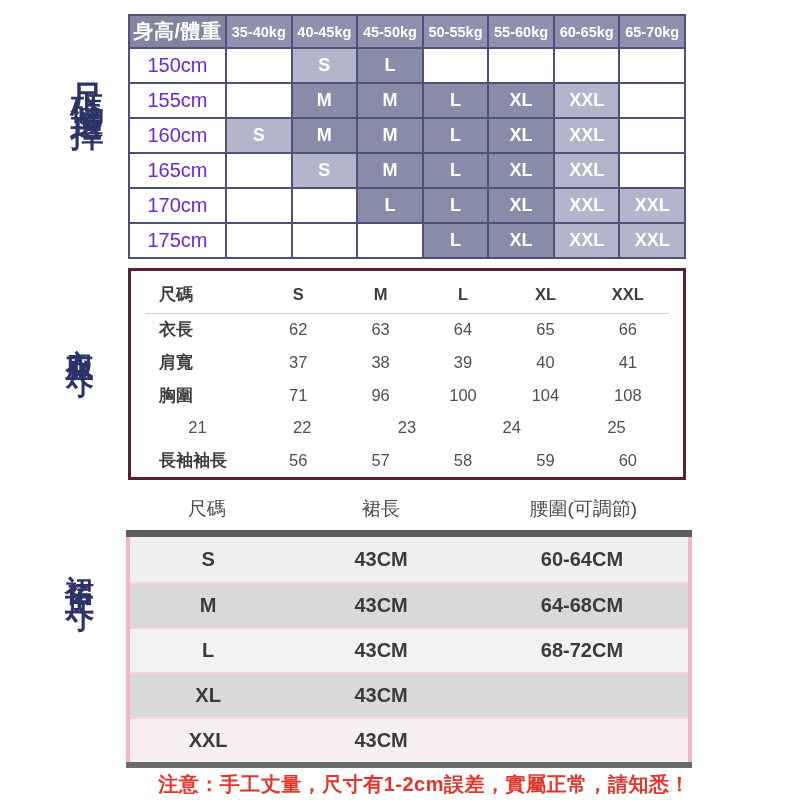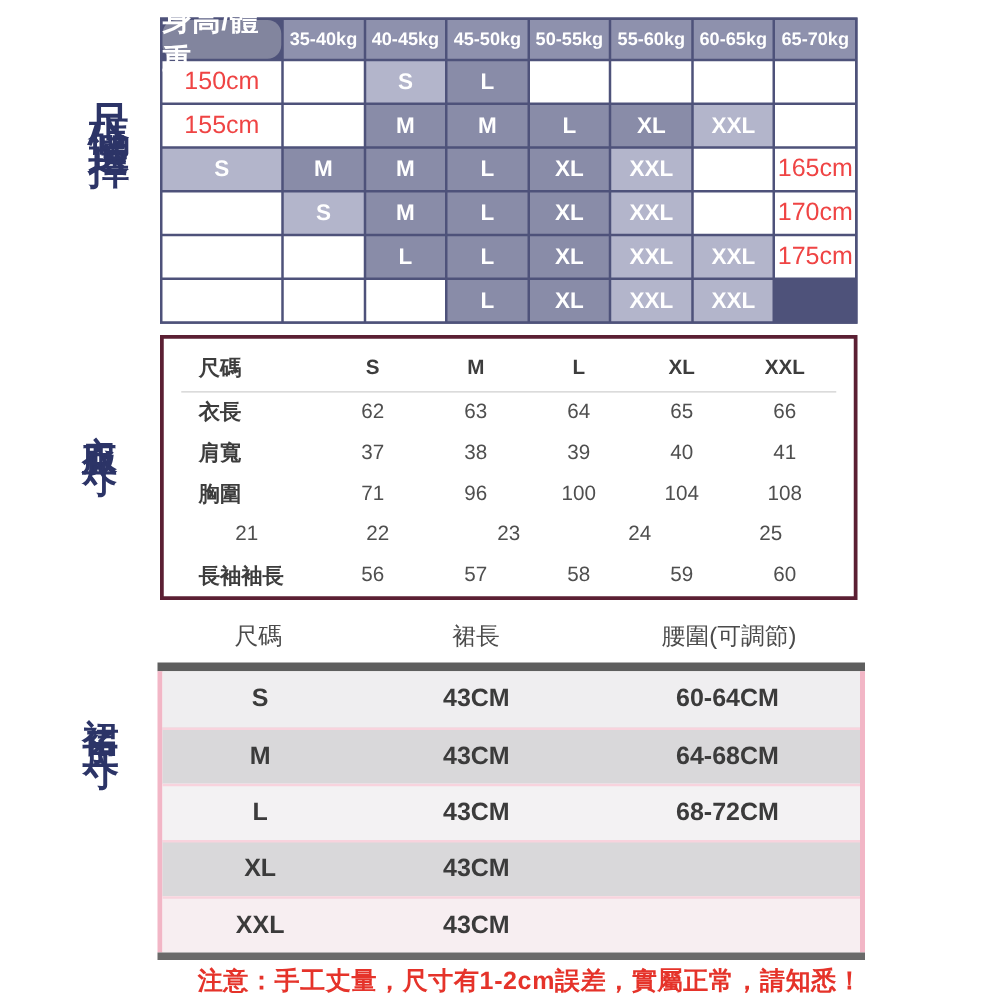--- a/index.html
+++ b/index.html
@@ -15,22 +15,22 @@
   .vtitle.t3 { left: 60px; top: 552px; font-size: 29px; letter-spacing: 9px; font-weight: 600; }
 
   
   .size-grid { position: absolute; left: 128px; top: 14px; width: 558px;
                display: grid; grid-template-columns: 95px repeat(7, 1fr);
                gap: 2px; background: #4e527a; border: 2px solid #4e527a; }
   .size-grid .cell { display: flex; align-items: center; justify-content: center;
                      background: #ffffff; height: 33px; }
   .size-grid .head { background: #8e91ad; color: #fff; font-weight: bold;
                      font-size: 14.5px; height: 31px; }
-  .size-grid .corner { background: #82859e; font-size: 23px; letter-spacing: 0.5px; border-radius: 11px; }
-  .size-grid .hlabel { color: #ef4444; font-size: 20px; font-weight: normal; }
+  .size-grid .corner { background: #82859e; font-size: 20px; letter-spacing: 0.5px; }
+  .size-grid .hlabel { color: #6d28d9; font-size: 20px; font-weight: normal; }
   .size-grid .dark  { background: #898ca8; color: #fff; font-weight: bold; font-size: 18px; }
   .size-grid .light { background: #b3b5cb; color: #fff; font-weight: bold; font-size: 18px; }
   .size-grid .empty { background: #ffffff; }
 
   
   .clothes-table { position: absolute; left: 128px; top: 268px; width: 558px; height: 212px;
                    border: 3px solid #5b1f33; background: #fff; padding: 6px 14px 0 14px;
                    display: flex; flex-direction: column; }
   .ct-row { display: flex; align-items: center; height: 33px; }
   .ct-head { height: 37px; border-bottom: 1px solid #cfcfcf; }
@@ -96,20 +96,21 @@
       <div class="cell empty"></div>
       <div class="cell empty"></div>
       <div class="cell hlabel">155cm</div>
       <div class="cell empty"></div>
       <div class="cell dark">M</div>
       <div class="cell dark">M</div>
       <div class="cell dark">L</div>
       <div class="cell dark">XL</div>
       <div class="cell light">XXL</div>
       <div class="cell empty"></div>
+      <div class="cell hlabel">160cm</div>
       <div class="cell light">S</div>
       <div class="cell dark">M</div>
       <div class="cell dark">M</div>
       <div class="cell dark">L</div>
       <div class="cell dark">XL</div>
       <div class="cell light">XXL</div>
       <div class="cell empty"></div>
       <div class="cell hlabel">165cm</div>
       <div class="cell empty"></div>
       <div class="cell light">S</div>

